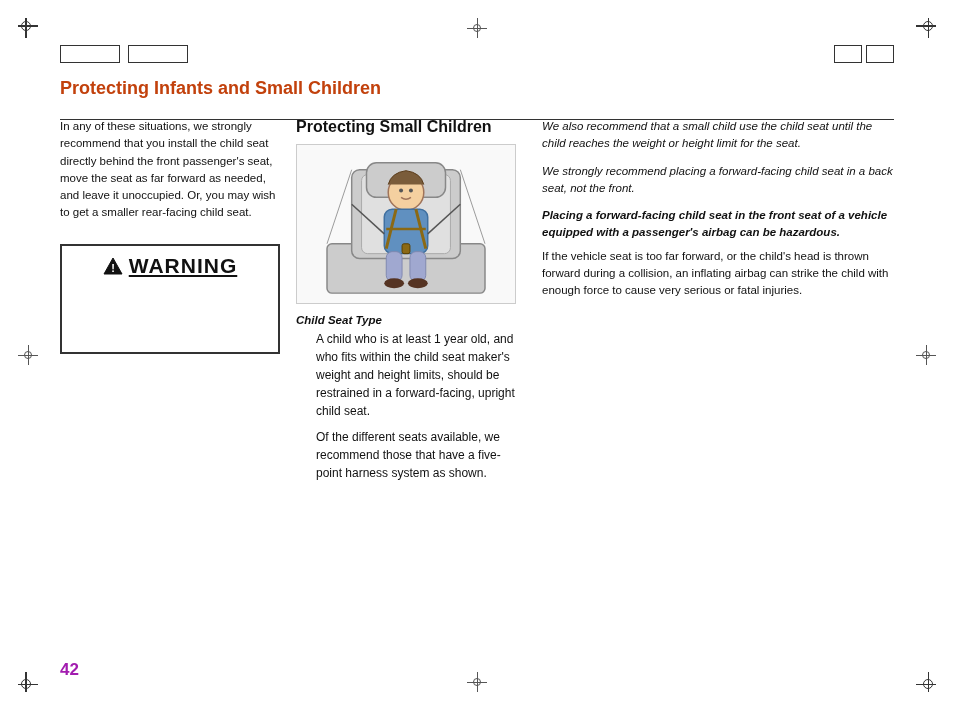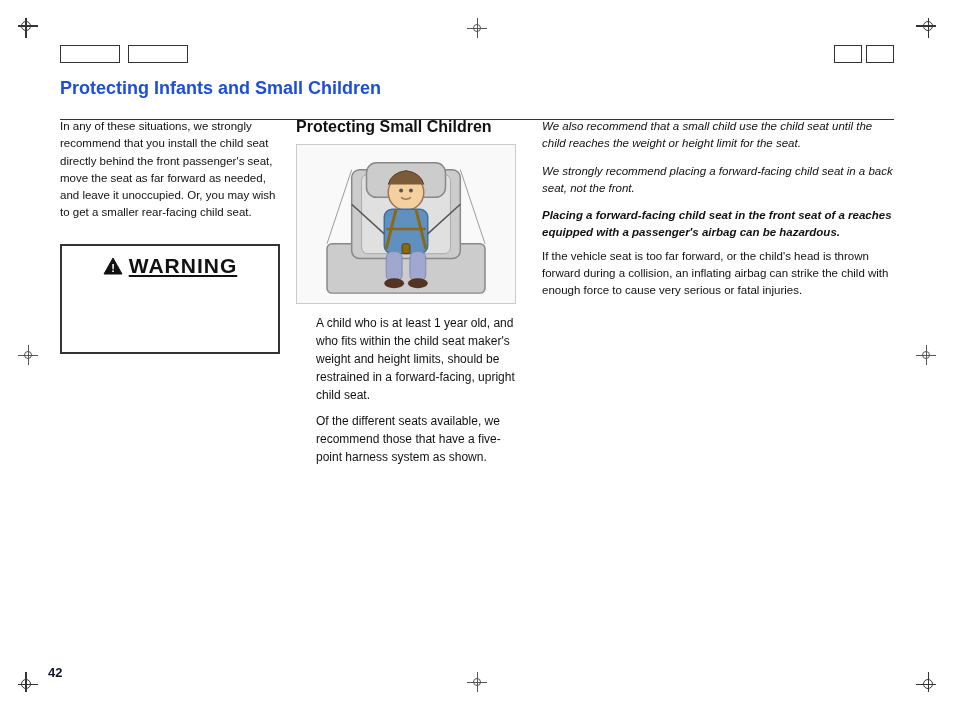--- a/index.html
+++ b/index.html
@@ -132,21 +132,21 @@
     
     .title-section {
       position: absolute;
       top: 78px;
       left: 60px;
       right: 60px;
     }
     .page-title {
       font-size: 18px;
       font-weight: bold;
-      color: #1d4ed8;
+      color: #c2410c;
       margin-bottom: 20px;
       font-family: Arial, Helvetica, sans-serif;
     }
     .title-rule {
       border: none;
       border-top: 1.5px solid #333;
       margin: 0;
     }
 
     
@@ -269,24 +269,24 @@
     .col-right-text2 {
       font-size: 11.5px;
       line-height: 1.5;
       color: #111;
     }
 
     
     .page-number {
       position: absolute;
       bottom: 30px;
-      left: 48px;
-      font-size: 13px;
-      font-weight: bold;
-      color: #0f172a;
+      left: 60px;
+      font-size: 17px;
+      font-weight: bold;
+      color: #a21caf;
     }
   </style>
 </head>
 <body>
 
 <div class="page">
 
   <div class="reg-mark top-left">
     <div style="position:absolute;top:7px;left:0;width:20px;height:1.5px;background:#333;"></div>
     <div style="position:absolute;top:0;left:7px;width:1.5px;height:20px;background:#333;"></div>
@@ -404,30 +404,31 @@
           <ellipse cx="122" cy="140" rx="10" ry="5" fill="#553322"></ellipse>
 
           <line x1="55" y1="60" x2="88" y2="90" stroke="#555" stroke-width="1.5"></line>
           <line x1="165" y1="60" x2="132" y2="90" stroke="#555" stroke-width="1.5"></line>
 
           <line x1="30" y1="100" x2="55" y2="25" stroke="#999" stroke-width="1"></line>
           <line x1="190" y1="100" x2="165" y2="25" stroke="#999" stroke-width="1"></line>
         </svg>
       </div>
 
+      <div class="child-seat-type-title">Child Seat Type</div>
       <p class="col-middle-text">A child who is at least 1 year old, and who fits within the child seat maker's weight and height limits, should be restrained in a forward-facing, upright child seat.</p>
       <p class="col-middle-text">Of the different seats available, we recommend those that have a five-point harness system as shown.</p>
     </div>
 
     <div class="col-right">
       <p class="col-right-text">We also recommend that a small child use the child seat until the child reaches the weight or height limit for the seat.</p>
 
       <p class="col-right-text">We strongly recommend placing a forward-facing child seat in a back seat, not the front.</p>
 
-      <p class="warning-italic">Placing a forward-facing child seat in the front seat of a reaches equipped with a passenger's airbag can be hazardous.</p>
+      <p class="warning-italic">Placing a forward-facing child seat in the front seat of a vehicle equipped with a passenger's airbag can be hazardous.</p>
       <p class="col-right-text2">If the vehicle seat is too far forward, or the child's head is thrown forward during a collision, an inflating airbag can strike the child with enough force to cause very serious or fatal injuries.</p>
     </div>
 
   </div>
 
   <div class="page-number">42</div>
 
 </div>
 
 </body></html>

